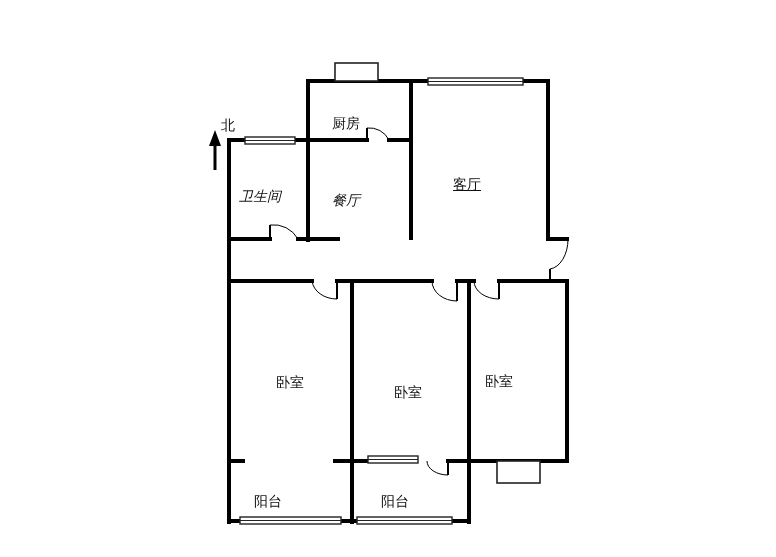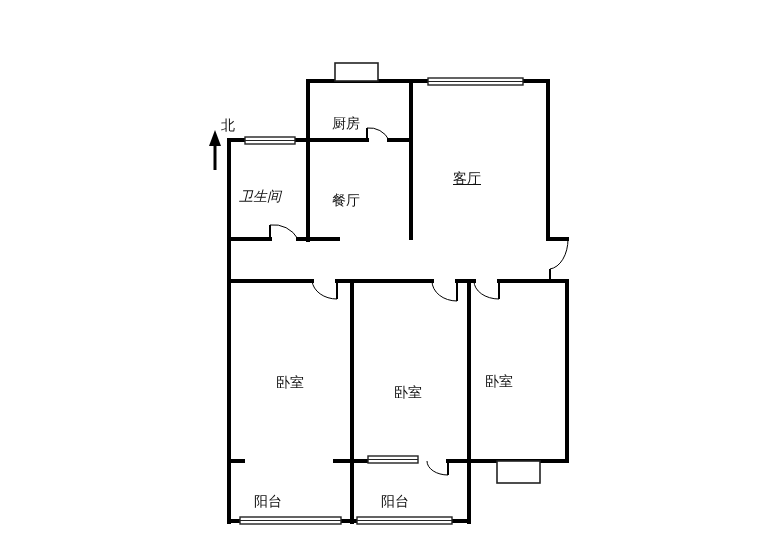--- a/index.html
+++ b/index.html
@@ -124,20 +124,20 @@
     <g>
       <line class="door-leaf" x1="448" y1="461" x2="448" y2="475"></line>
       <path class="door-arc" d="M427,461 A21,14 0 0,0 448,475"></path>
     </g>
   </g>
 </svg>
 
 <div class="north-label" style="left:221px; top:117px;">北</div>
 
 <div class="label" style="left:346px; top:124px;">厨房</div>
-<div class="label" style="left:346px; top:201px;">餐厅</div>
-<div class="label" style="left:467px; top:179px;text-decoration:underline;">客厅</div>
+<div class="label" style="left:346px; top:201px;font-style:italic;">餐厅</div>
+<div class="label" style="left:467px; top:185px;text-decoration:underline;">客厅</div>
 <div class="label" style="left:260px; top:197px;font-style:italic;">卫生间</div>
 <div class="label" style="left:290px; top:383px;">卧室</div>
 <div class="label" style="left:408px; top:393px;">卧室</div>
 <div class="label" style="left:499px; top:382px;">卧室</div>
 <div class="label" style="left:268px; top:502px;">阳台</div>
 <div class="label" style="left:395px; top:502px;">阳台</div>
 
 </body></html>

